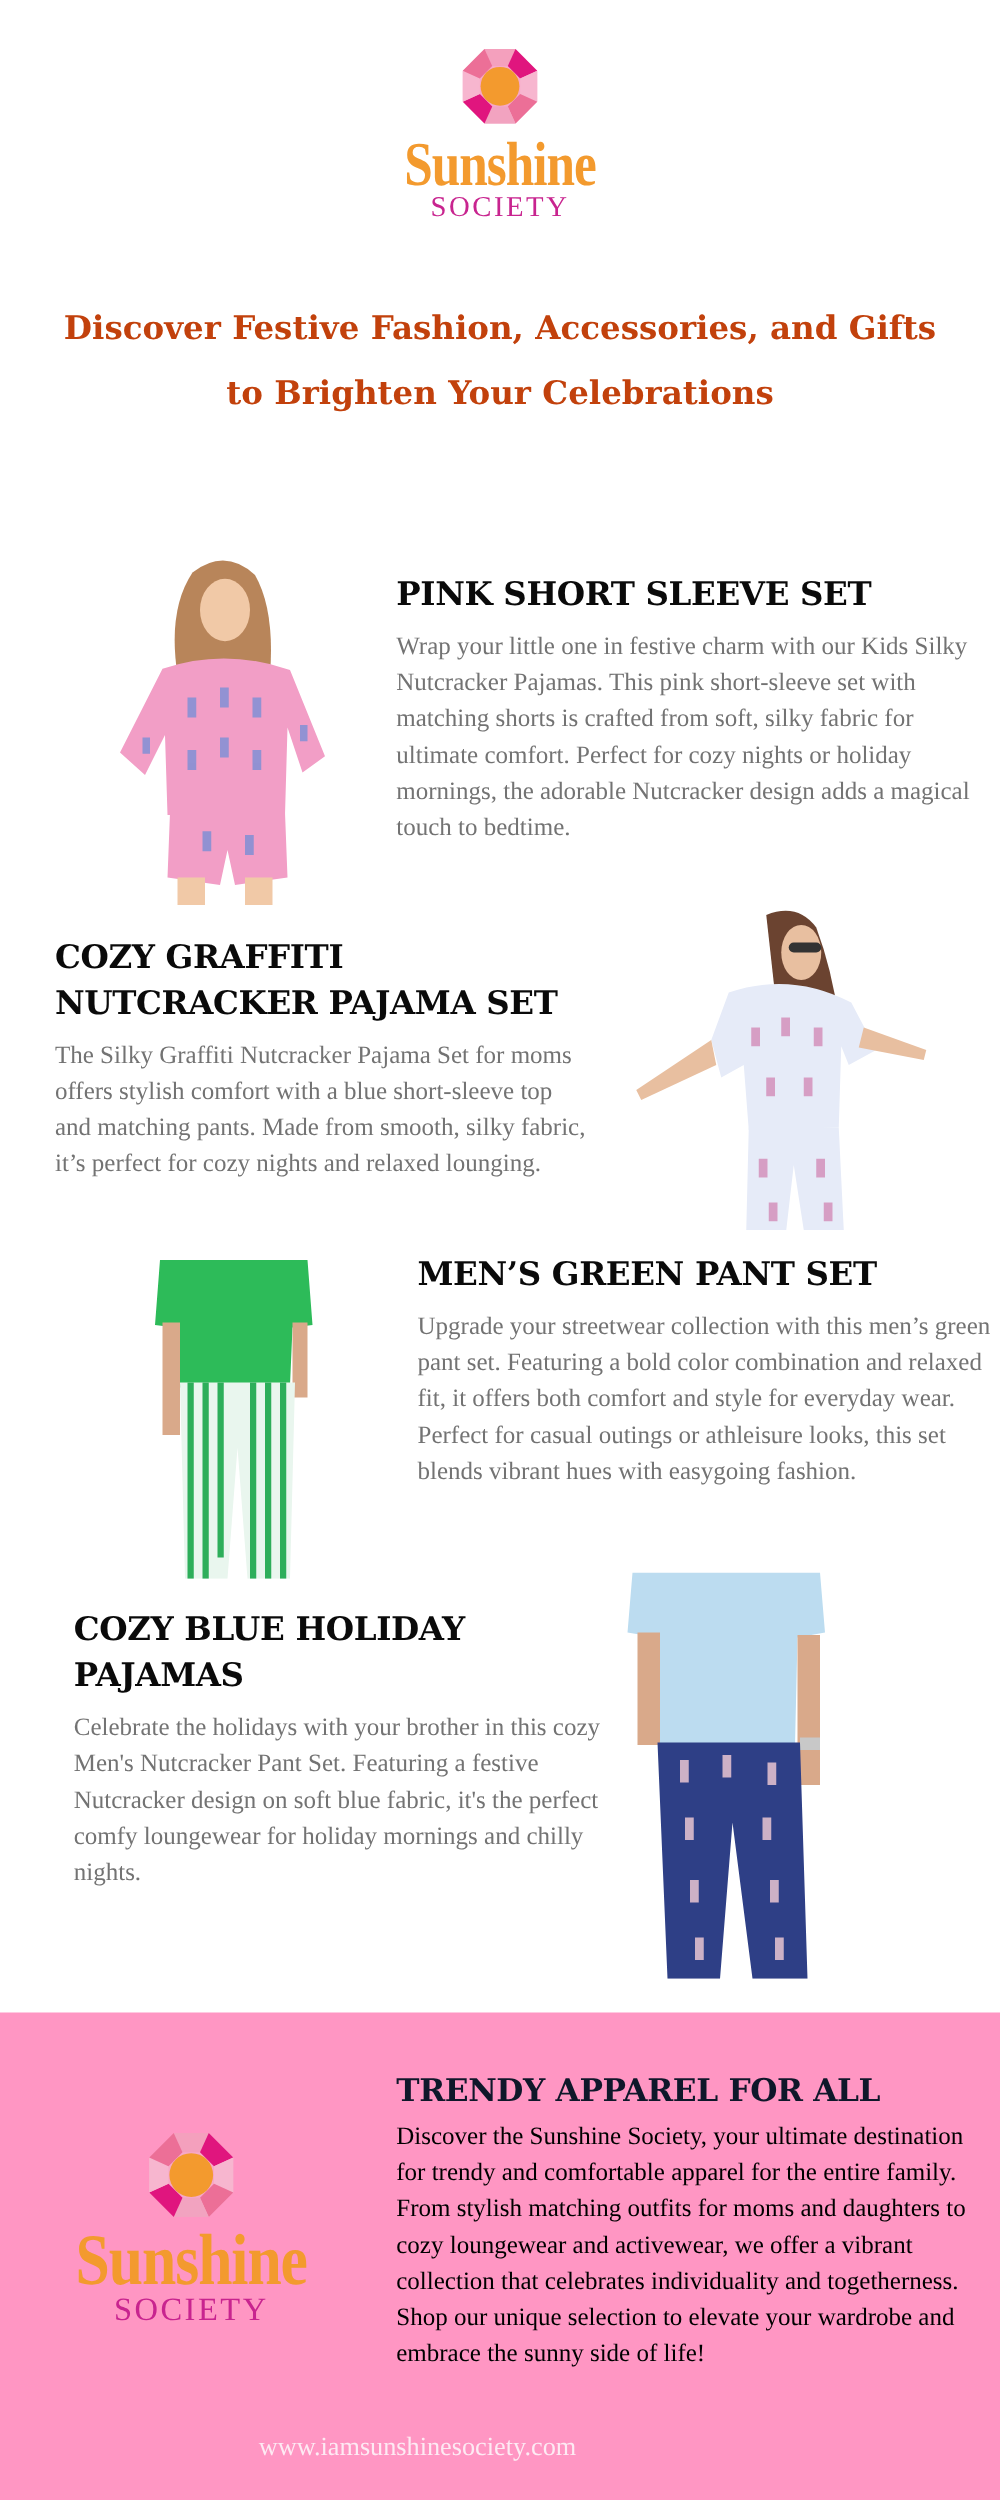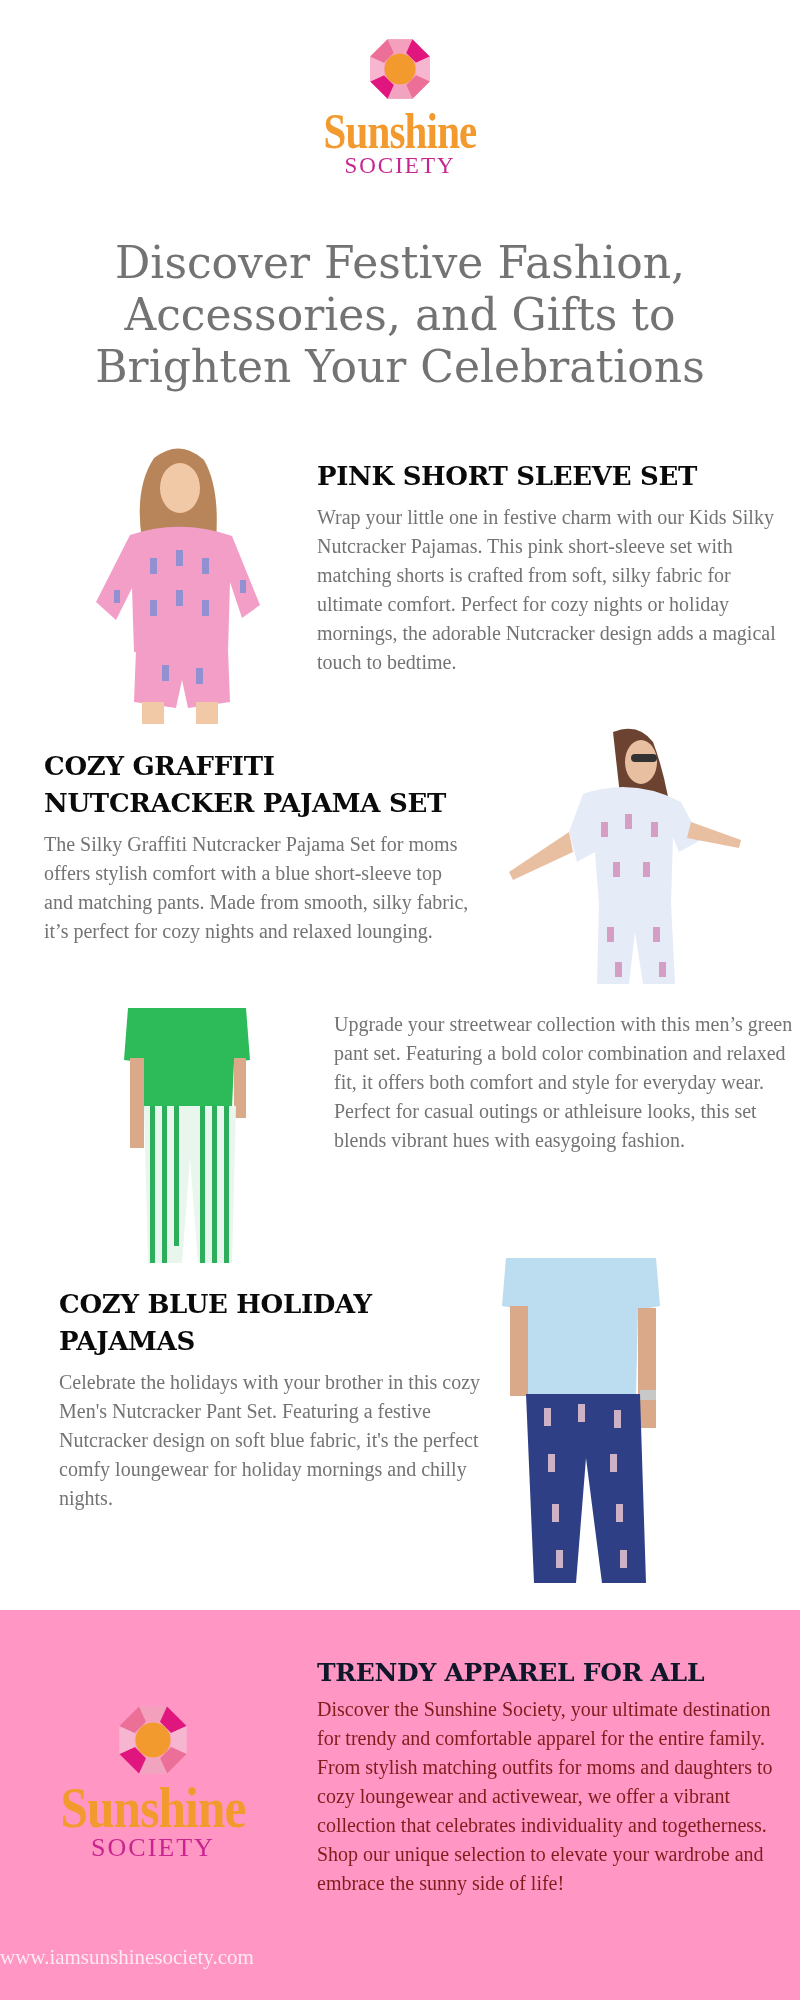--- a/index.html
+++ b/index.html
@@ -9,38 +9,38 @@
   .logo { position: absolute; text-align: center; }
   .logo .sunword { font-family: "Liberation Serif", serif; font-weight: bold; letter-spacing: -1px; line-height: 1; }
   .logo .socword { font-family: Liberation Serif, serif; letter-spacing: 2px; line-height: 1; }
 
   #top-logo { left: 300px; top: 38px; width: 200px; }
   #top-logo svg { width: 62px; height: 62px; display: block; margin: 0 auto; }
   #top-logo .sunword { font-size: 50px; margin-top: 6px; transform: scaleX(0.82); }
   #top-logo .socword { font-size: 23px; margin-top: -2px; }
 
   .headline { position: absolute; left: 40px; top: 237px; width: 720px; text-align: center;
-    font-family: "DejaVu Serif", serif; font-weight: normal; font-size: 44px; line-height: 52px; color: #737373; }
+    font-family: "DejaVu Serif", serif; font-weight: bold; font-size: 26px; line-height: 52px; color: #c2410c; }
 
   .product { position: absolute; }
   .product h2 { font-family: "DejaVu Serif", serif; font-weight: bold; font-size: 26px; line-height: 37px; color: #0a0a0a; letter-spacing: -0.3px; }
   .product p { font-family: "Liberation Serif", serif; font-size: 20px; line-height: 29px; color: #737373; margin-top: 8px; }
 
   .photo { position: absolute; }
 
   .footer { position: absolute; left: 0; top: 1610px; width: 800px; height: 390px; background: #ff96c3; }
   #footer-logo { left: 38px; top: 95px; width: 230px; }
   #footer-logo svg { width: 70px; height: 70px; display: block; margin: 0 auto; }
   #footer-logo .sunword { font-size: 58px; margin-top: 4px; transform: scaleX(0.85); }
   #footer-logo .socword { font-size: 26px; margin-top: -2px; }
 
   .footer-text { position: absolute; left: 317px; top: 45px; width: 470px; }
   .footer-text h2 { font-family: "DejaVu Serif", serif; font-weight: bold; font-size: 25px; line-height: 36px; color: #0f172a; letter-spacing: -0.3px; white-space: nowrap; }
-  .footer-text p { font-family: "Liberation Serif", serif; font-size: 20px; line-height: 29px; color: #7f1d1d; margin-top: 4px; }
-  .footer-url { position: absolute; left: 0; width: 668px; top: 335px; 
+  .footer-text p { font-family: "Liberation Serif", serif; font-size: 20px; line-height: 29px; color: #000000; margin-top: 4px; }
+  .footer-url { position: absolute; left: 0; width: 668px; top: 335px; text-align: center;
     font-family: "Liberation Serif", serif; font-size: 21px; color: #fdeaf3; text-decoration: none; }
 </style>
 </head>
 <body>
 
 <svg width="0" height="0" style="position:absolute">
   <defs>
     <symbol id="sun-gem" viewBox="0 0 100 100">
       <polygon points="30,2 70,2 98,30 98,70 70,98 30,98 2,70 2,30" fill="#f7a8c8"></polygon>
       <polygon points="30,2 70,2 60,24 40,24" fill="#f4a0bd"></polygon>
@@ -130,20 +130,21 @@
       <rect x="28" y="98" width="5" height="157"></rect>
         <rect x="40" y="98" width="5" height="157"></rect>
         <rect x="52" y="98" width="5" height="140"></rect>
       <rect x="78" y="98" width="5" height="157"></rect>
         <rect x="90" y="98" width="5" height="157"></rect>
         <rect x="102" y="98" width="5" height="157"></rect>
     </g>
   </svg>
 </div>
 <div class="product" style="left:334px; top:1002px; width:460px;">
+  <h2>MEN’S GREEN PANT SET</h2>
   <p>Upgrade your streetwear collection with this men’s green pant set. Featuring a bold color combination and relaxed fit, it offers both comfort and style for everyday wear. Perfect for casual outings or athleisure looks, this set blends vibrant hues with easygoing fashion.</p>
 </div>
 
 <div class="product" style="left:59px; top:1286px; width:430px;">
   <h2>COZY BLUE HOLIDAY PAJAMAS</h2>
   <p>Celebrate the holidays with your brother in this cozy Men's Nutcracker Pant Set. Featuring a festive Nutcracker design on soft blue fabric, it's the perfect comfy loungewear for holiday mornings and chilly nights.</p>
 </div>
 <div class="photo" style="left:498px; top:1258px; width:165px; height:325px;">
   <svg width="165" height="325" viewBox="0 0 165 325">
     <path d="M8 0 L158 0 L162 48 L140 52 L138 138 L30 140 L28 52 L4 48 Z" fill="#bcdcf0"></path>

